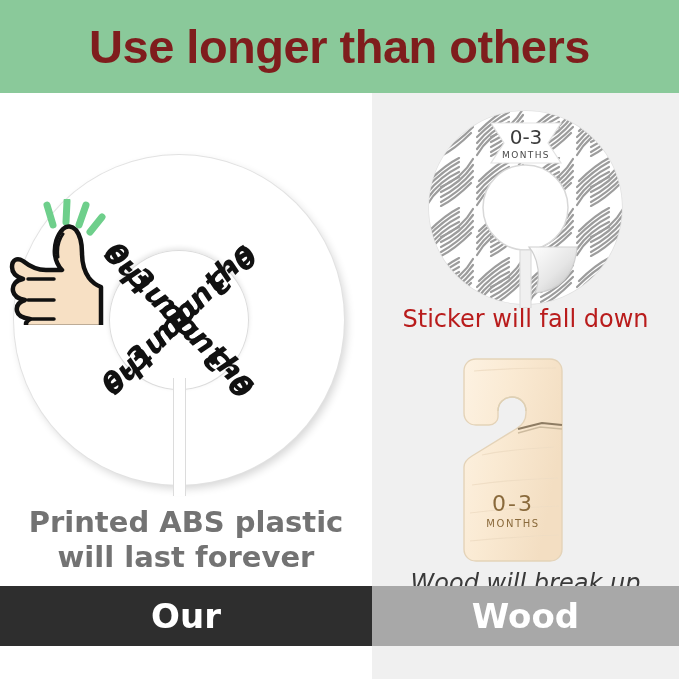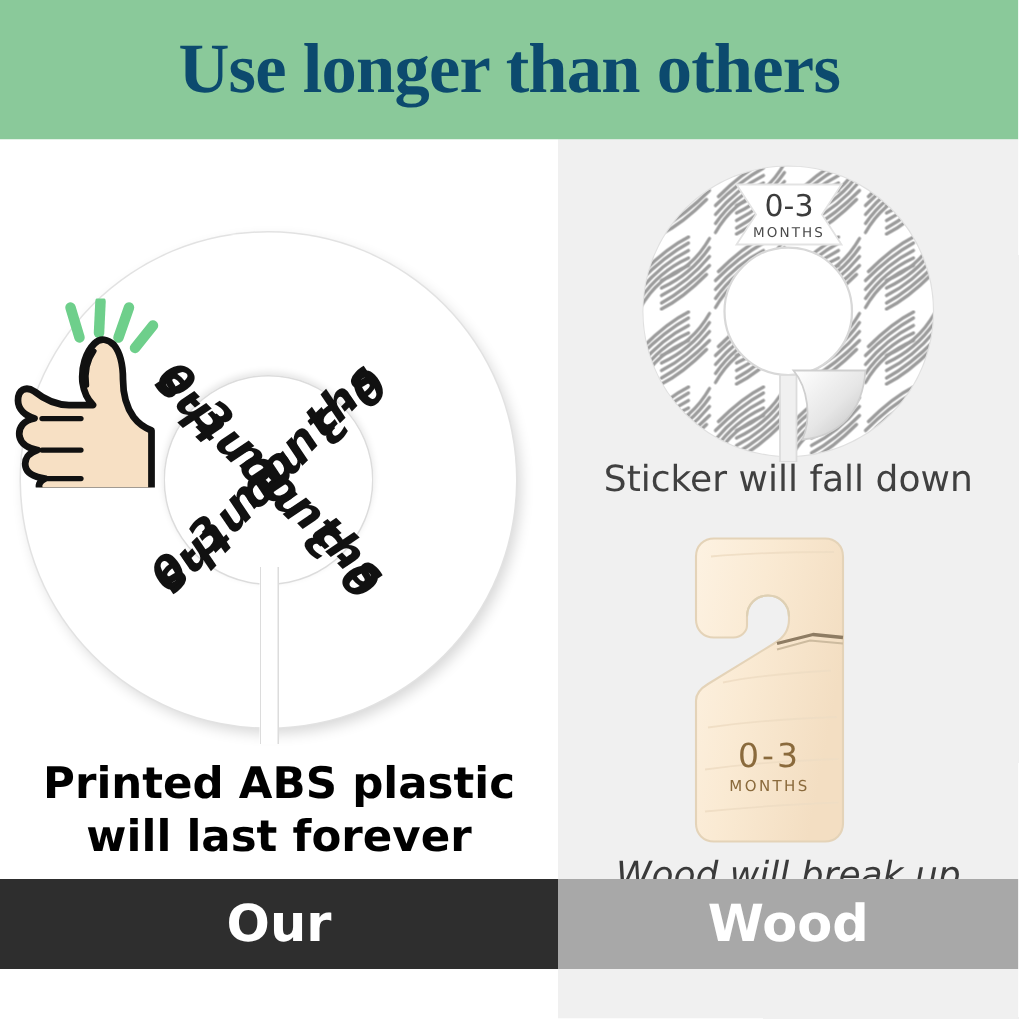--- a/index.html
+++ b/index.html
@@ -10,27 +10,27 @@
   }
   .poster{position:relative;width:679px;height:679px;overflow:hidden;background:#fff;}
 
   
   .header-banner{
     position:absolute;left:0;top:0;width:679px;height:93px;
     background:#8ac99a;
     display:flex;align-items:center;justify-content:center;
   }
   .header-title{
-    color:#0c4a6e;
+    color:#7f1d1d;
     font-size:47px;
     font-weight:bold;
     letter-spacing:-0.5px;
     line-height:1;
     white-space:nowrap;
-    font-family:Liberation Serif, serif;
+    font-family:Liberation Sans, sans-serif;
   }
 
   
   .panels{position:absolute;left:0;top:93px;width:679px;height:526px;}
   .panel-left{
     position:absolute;left:0;top:0;width:372px;height:526px;
     background:#ffffff;
   }
   .panel-right{
     position:absolute;left:372px;top:0;width:307px;height:650px;
@@ -86,35 +86,35 @@
   
   .thumbs-up{
     position:absolute;left:6px;top:106px;width:110px;height:126px;
     z-index:5;
   }
 
   
   .caption-left{
     position:absolute;left:0;top:412px;width:372px;
     text-align:center;
-    color:#000000;
+    color:#737373;
     font-size:29px;
     font-weight:bold;
     line-height:1.22;
     font-family:"DejaVu Sans", sans-serif;
   }
 
   
   .sticker-wrap{
     position:absolute;left:53px;top:14px;width:201px;height:201px;
   }
   .caption-right-top{
     position:absolute;left:0;top:213px;width:307px;
     text-align:center;
-    color:#404040;
+    color:#b91c1c;
     font-size:24px;
     font-weight:normal;
     line-height:1.1;
     font-family:"DejaVu Sans", sans-serif;
   }
 
   
   .wood-wrap{
     position:absolute;left:58px;top:262px;width:192px;height:212px;
   }

